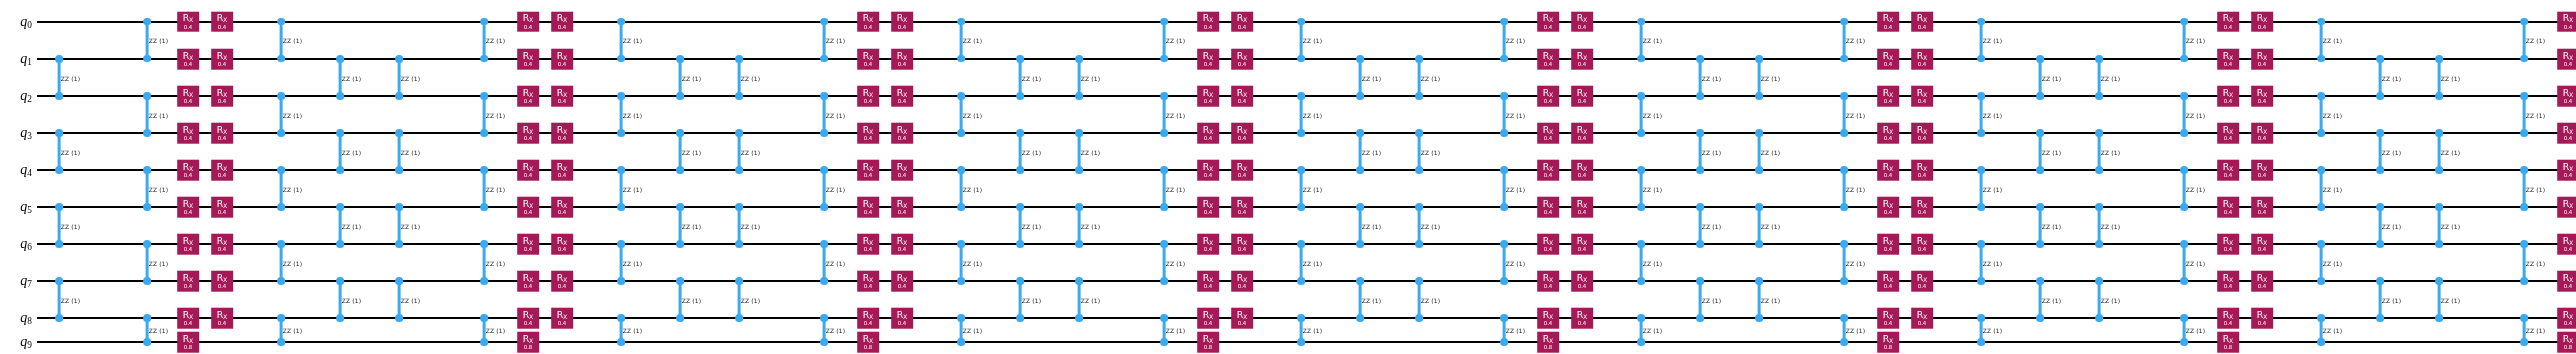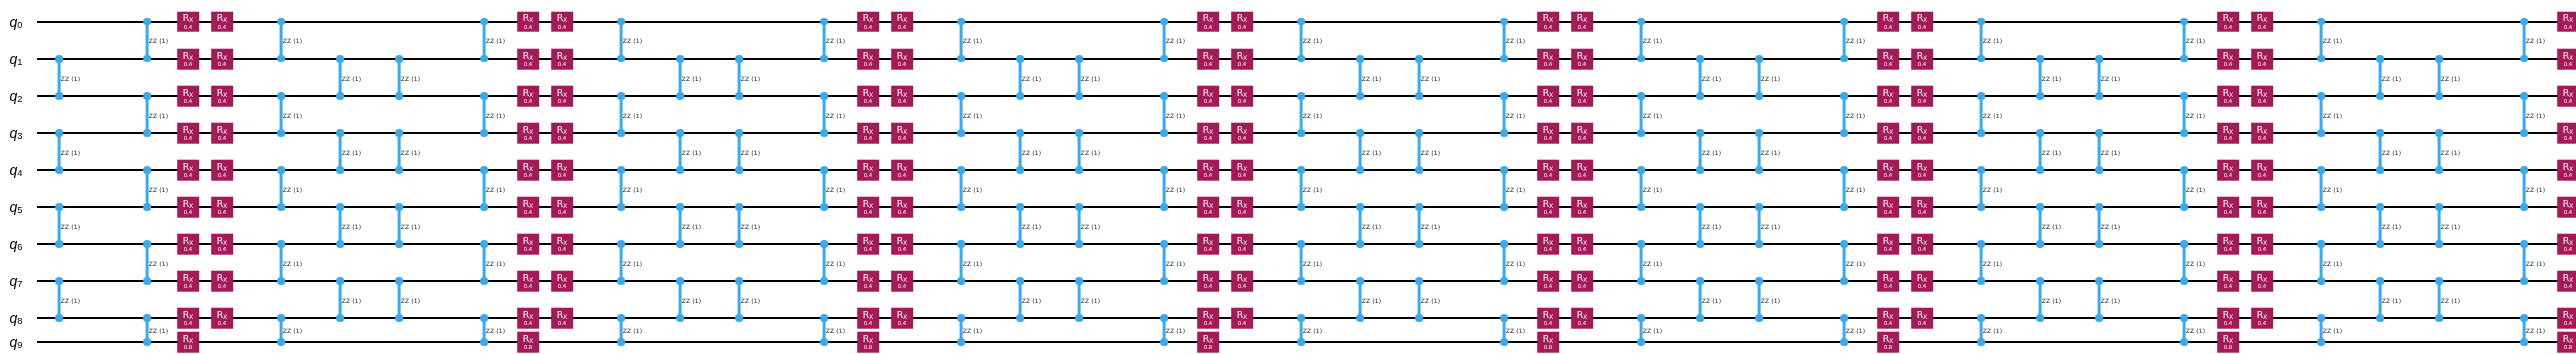--- a/index.html
+++ b/index.html
@@ -13,23 +13,23 @@
   }
   .wire{
     position:absolute;
     height:2.1px;
     background:#000000;
     left:37px;
     right:0;
   }
   .qlabel{
     position:absolute;
-    left:16px;
+    left:26px;
     transform:translate(-50%,-50%);
-    font-family:Liberation Sans, sans-serif;
+    font-family:Liberation Serif, serif;
     font-style:italic;
     font-size:14px;
     color:#000000;
     white-space:nowrap;
     user-select:none;
   }
   .qlabel sub{
     font-size:9.3px;
     font-style:normal;
     vertical-align:-0.18em;

